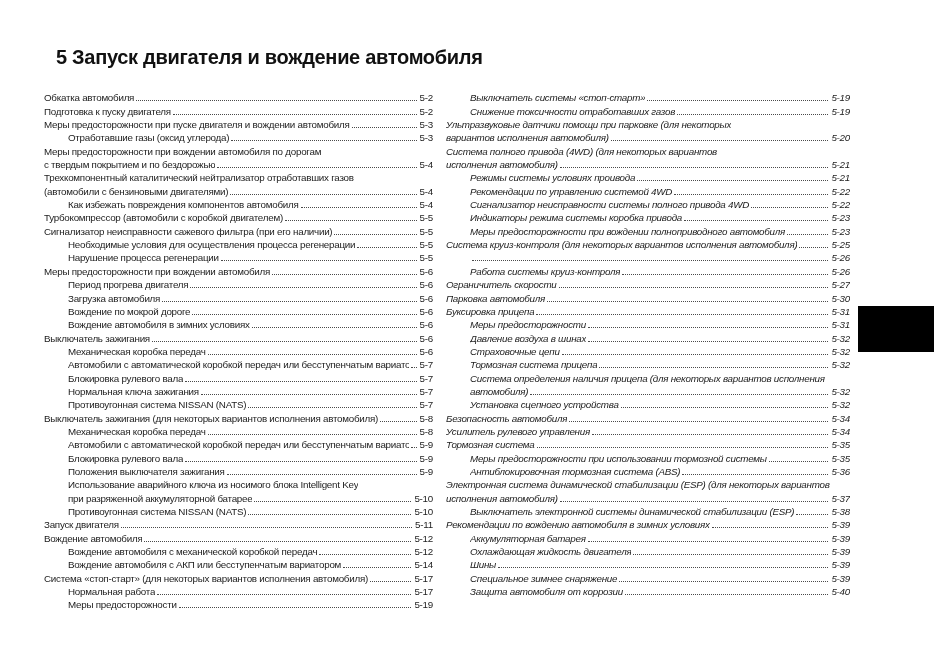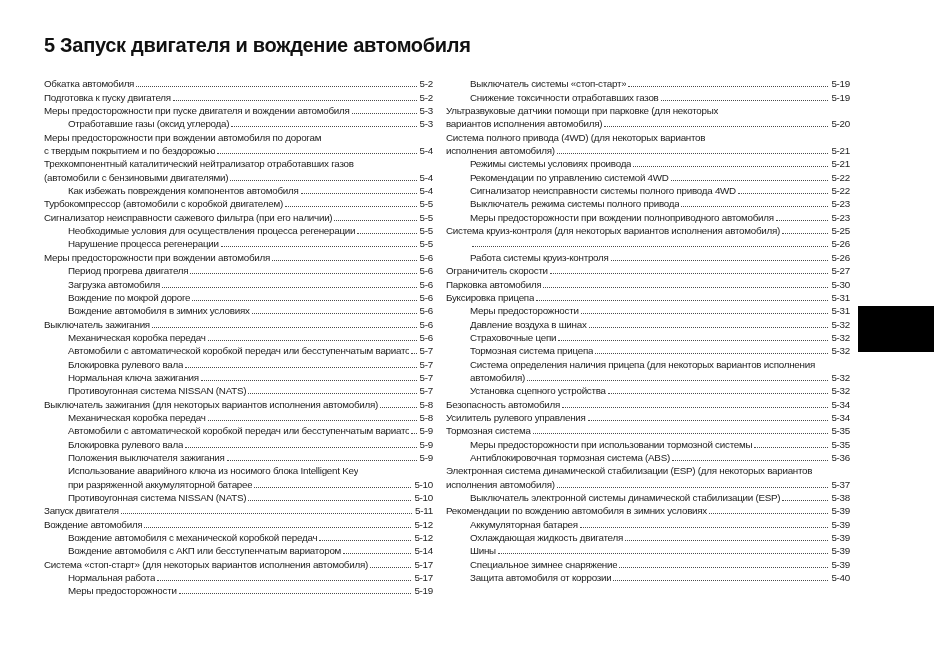--- a/index.html
+++ b/index.html
@@ -16,34 +16,34 @@
   }
   .page {
     position: absolute;
     inset: 0;
     background: #ffffff;
   }
   .title {
     position: absolute;
     left: 44px;
     top: 34px;
-    margin: 0;
+    margin: 12px;
     font-size: 20px;
     font-weight: 700;
     color: #111111;
     letter-spacing: -0.3px;
     white-space: nowrap;
   }
   .toc-col {
     position: absolute;
-    top: 77px;
+    top: 91px;
     overflow: hidden;
   }
   .toc-col.left  { left: 44px;  width: 389px; }
-  .toc-col.right { left: 446px; width: 404px; }
+  .toc-col.right { left: 446px; width: 404px; font-style: italic; }
   .toc-row {
     display: flex;
     align-items: flex-end;
     height: 13.35px;
     font-size: 9.8px;
     letter-spacing: -0.25px;
     color: #1c1c1c;
     white-space: nowrap;
   }
   .toc-row.sub { padding-left: 24px; }
@@ -303,21 +303,21 @@
         <span class="label">Рекомендации по управлению системой 4WD</span>
         <span class="leader"></span>
         <span class="pagenum">5-22</span>
       </div>
       <div class="toc-row sub">
         <span class="label">Сигнализатор неисправности системы полного привода 4WD</span>
         <span class="leader"></span>
         <span class="pagenum">5-22</span>
       </div>
       <div class="toc-row sub">
-        <span class="label">Выключатель режима системы полного привода</span>
+        <span class="label">Индикаторы режима системы коробка привода</span>
         <span class="leader"></span>
         <span class="pagenum">5-23</span>
       </div>
       <div class="toc-row sub">
         <span class="label">Меры предосторожности при вождении полноприводного автомобиля</span>
         <span class="leader"></span>
         <span class="pagenum">5-23</span>
       </div>
       <div class="toc-row">
         <span class="label">Система круиз-контроля (для некоторых вариантов исполнения автомобиля)</span>

